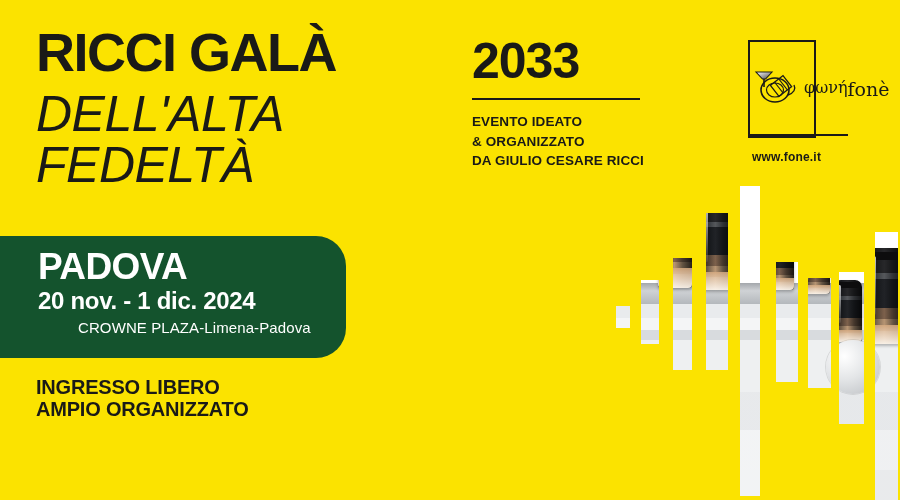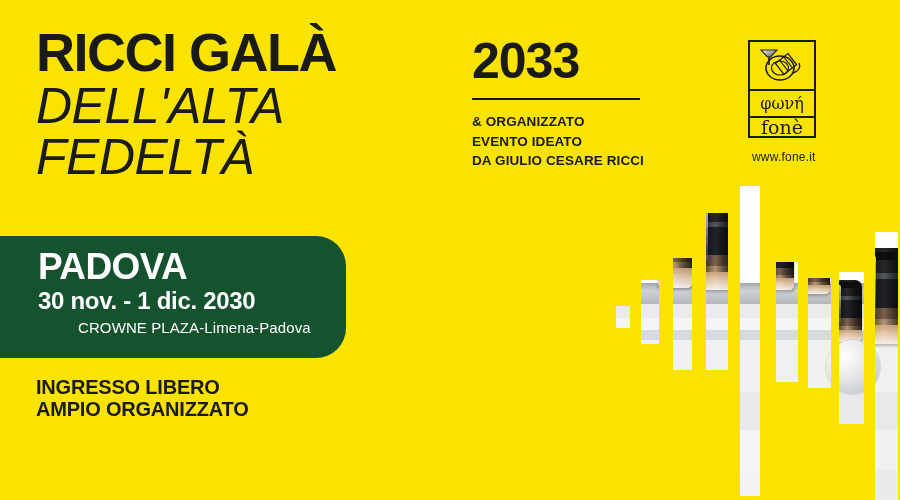--- a/index.html
+++ b/index.html
@@ -17,21 +17,21 @@
   .headline{position:absolute;left:36px;top:26px;width:420px;}
   .hl-1{
     font-size:54px;font-weight:700;letter-spacing:-1.5px;
     color:#1A1A17;line-height:0.98;white-space:nowrap;
   }
   .hl-2,.hl-3{
     font-size:50px;font-weight:400;font-style:italic;
     letter-spacing:-0.5px;color:#1A1A17;line-height:1.02;
     white-space:nowrap;
   }
-  .hl-2{margin-top:2px;}
+  .hl-2{margin-top:10px;}
   .hl-3{margin-top:0px;}
 
   
   .year-block{position:absolute;left:472px;top:36px;width:210px;}
   .year{
     font-size:50px;font-weight:700;color:#1A1A17;
     line-height:1;letter-spacing:-1px;
   }
   .year-rule{
     width:168px;height:2px;background:#1A1A17;margin-top:12px;
@@ -40,40 +40,40 @@
     margin-top:12px;font-size:13.5px;font-weight:700;
     color:#1A1A17;line-height:1.45;letter-spacing:0.1px;
   }
   .credits div{white-space:nowrap;}
 
   
   .logo-wrap{position:absolute;left:748px;top:40px;width:130px;}
   .logo-box{
     width:68px;height:98px;border:2px solid #1A1A17;
     box-sizing:border-box;background:#FBE300;
-    display:flex;flex-direction:column;
+    display:flex;flex-direction:row;
   }
   .logo-horn{
     flex:0 0 47px;border-bottom:2px solid #1A1A17;
     display:flex;align-items:center;justify-content:center;
   }
   .logo-greek{
     flex:0 0 25px;border-bottom:2px solid #1A1A17;
     display:flex;align-items:center;justify-content:center;
     font-family:"DejaVu Serif","Liberation Serif",serif;
     font-size:16px;color:#1A1A17;line-height:1;
   }
   .logo-name{
     flex:1;display:flex;align-items:center;justify-content:center;
     font-family:"DejaVu Serif","Liberation Serif",serif;
     font-size:19px;color:#1A1A17;line-height:1;
   }
   .logo-url{
     margin-top:12px;margin-left:4px;
-    font-size:12px;font-weight:400;color:#1A1A17;
+    font-size:12px;font-weight:700;color:#1A1A17;
     letter-spacing:0.2px;
   }
 
   
   .green-card{
     position:absolute;left:0;top:236px;width:346px;height:122px;
     background:#14532d;border-radius:0 30px 30px 0;
     box-sizing:border-box;padding:12px 0 0 38px;
   }
   .city{
@@ -316,22 +316,22 @@
   <div class="headline">
     <div class="hl-1">RICCI GALÀ</div>
     <div class="hl-2">DELL'ALTA</div>
     <div class="hl-3">FEDELTÀ</div>
   </div>
 
   <div class="year-block">
     <div class="year">2033</div>
     <div class="year-rule"></div>
     <div class="credits">
+      <div>EVENTO IDEATO</div>
       <div>&amp; ORGANIZZATO</div>
-      <div>EVENTO IDEATO</div>
       <div>DA GIULIO CESARE RICCI</div>
     </div>
   </div>
 
   <div class="logo-wrap">
     <div class="logo-box">
       <div class="logo-horn">
         <svg width="54" height="38" viewBox="0 0 54 38" aria-hidden="true">
           <defs>
             <linearGradient id="bellg" x1="0" y1="0" x2="1" y2="1">
@@ -358,21 +358,21 @@
         </svg>
       </div>
       <div class="logo-greek">φωνή</div>
       <div class="logo-name">fonè</div>
     </div>
     <div class="logo-url">www.fone.it</div>
   </div>
 
   <div class="green-card">
     <div class="city">PADOVA</div>
-    <div class="dates">30 nov. - 1 dic. 2030</div>
+    <div class="dates">20 nov. - 1 dic. 2024</div>
     <div class="venue">CROWNE PLAZA-Limena-Padova</div>
   </div>
 
   <div class="footer">
     <div class="foot-1">INGRESSO LIBERO</div>
     <div class="foot-2">AMPIO ORGANIZZATO</div>
   </div>
 
 </div>
 

